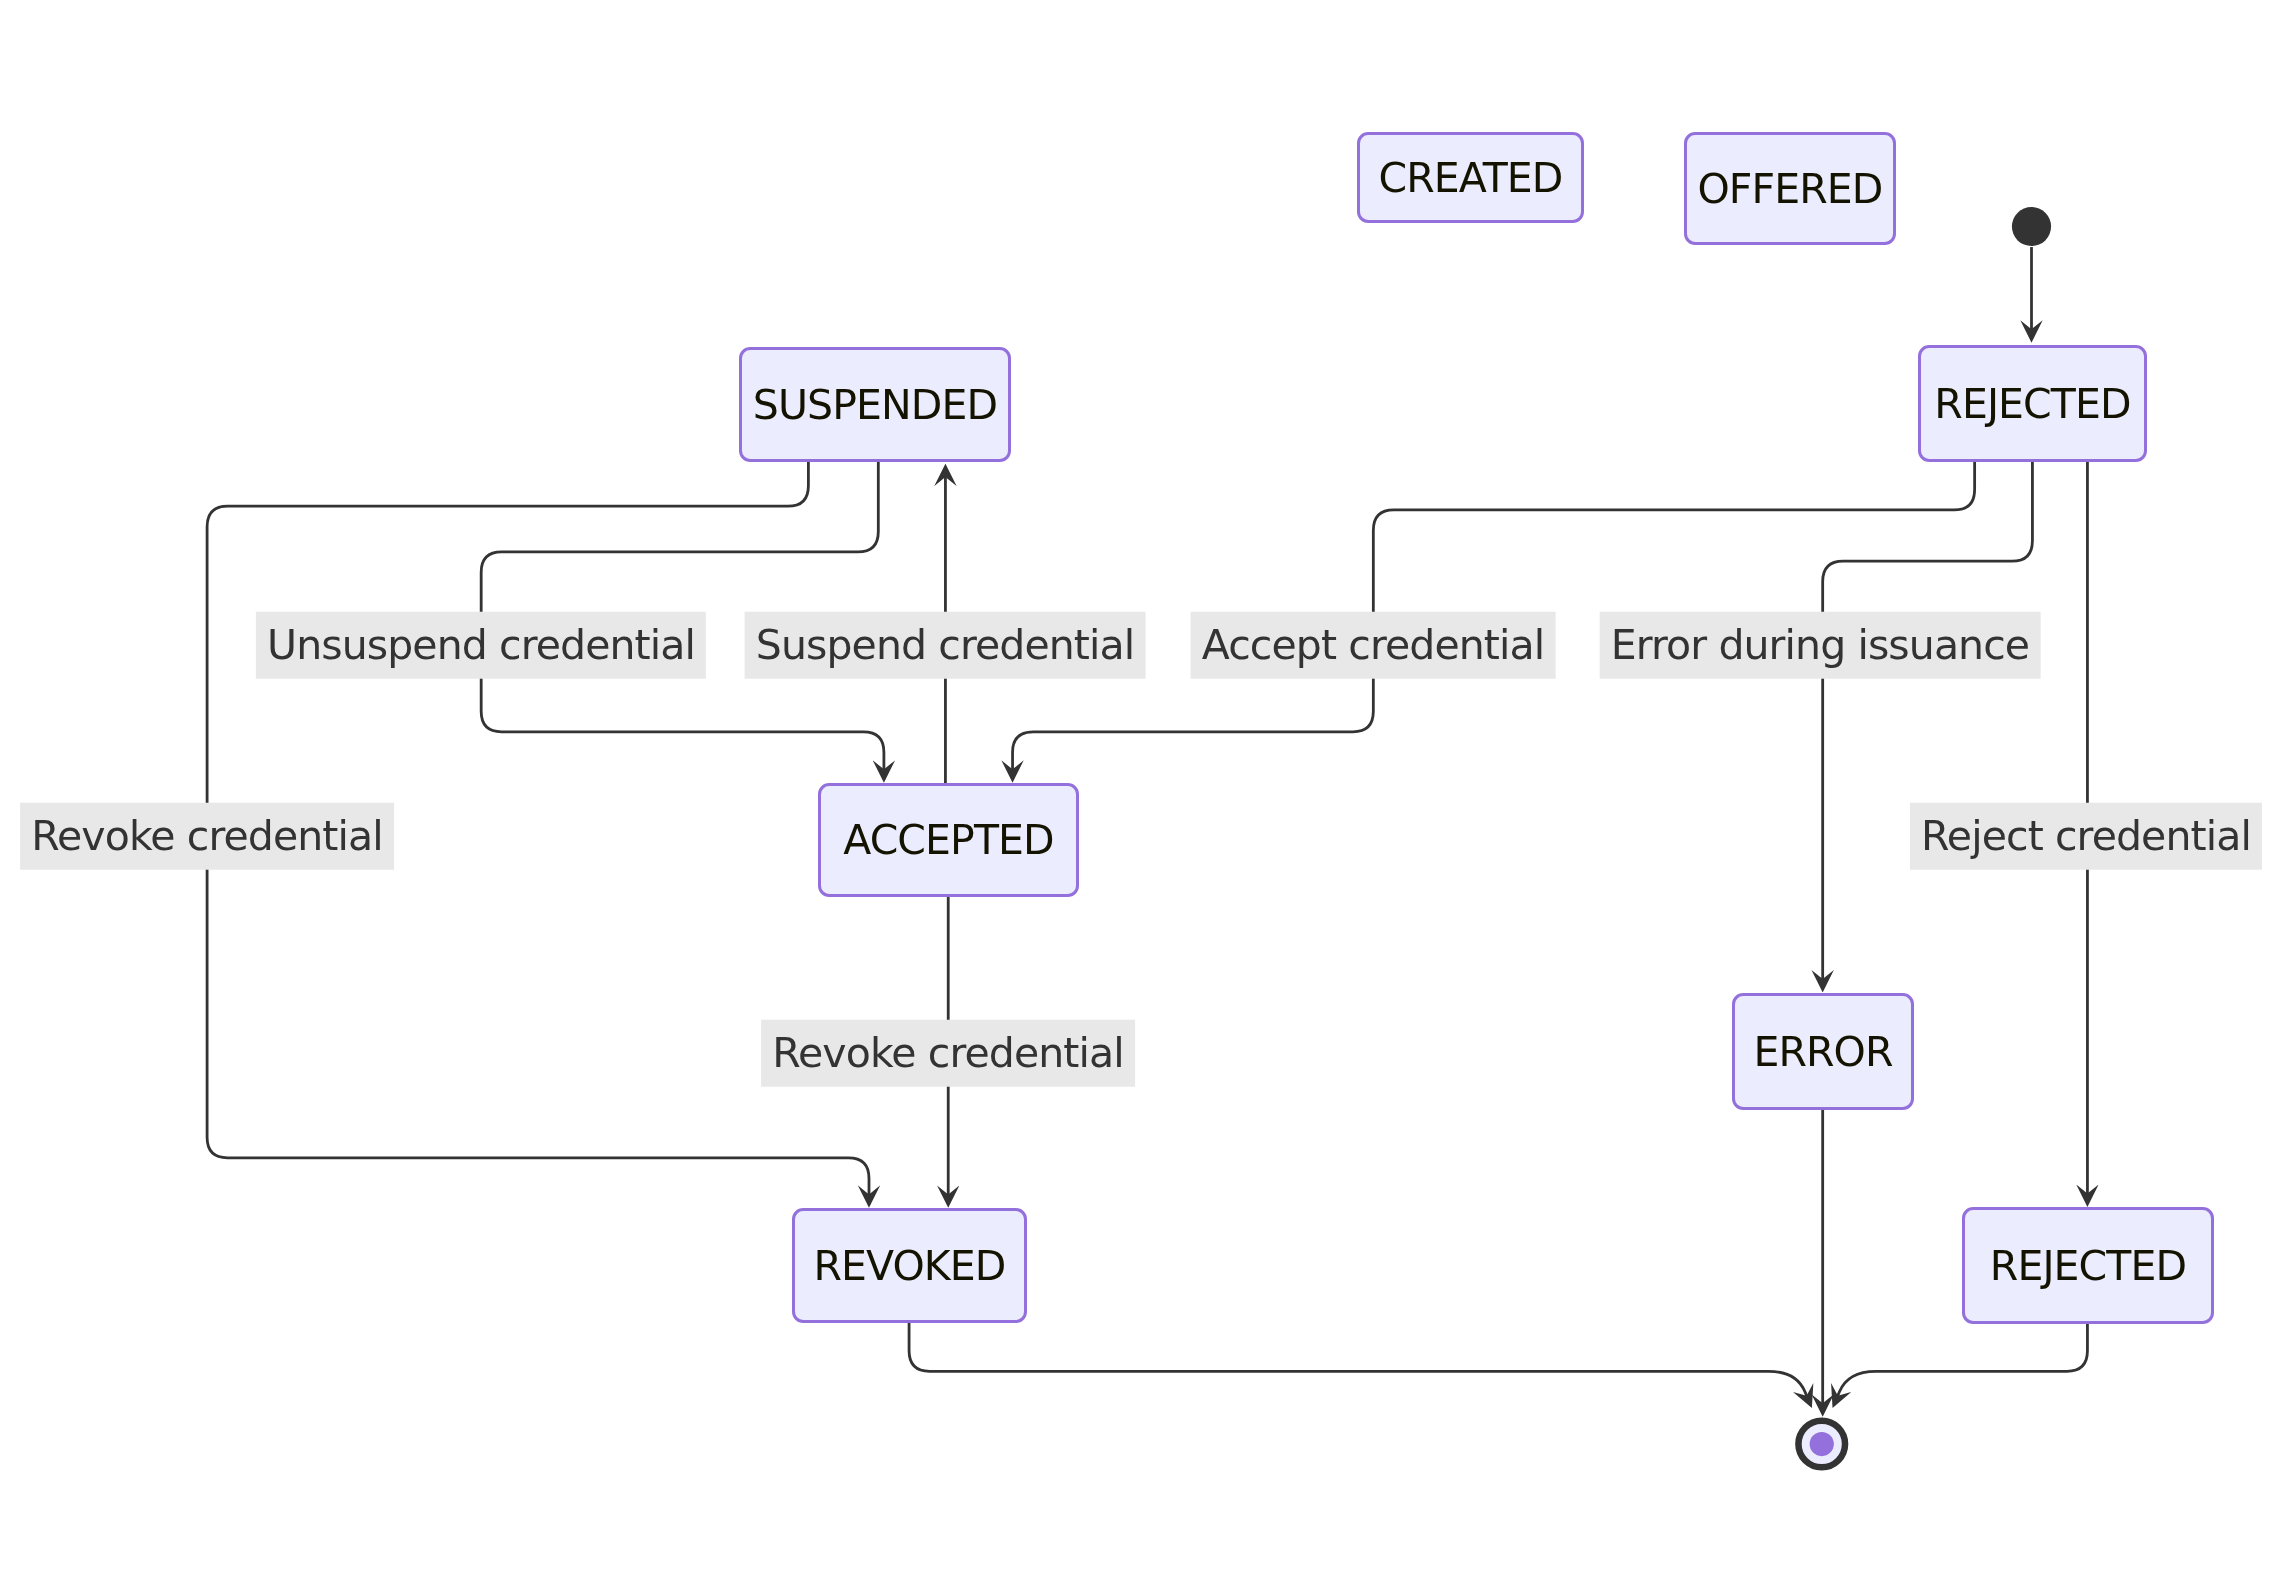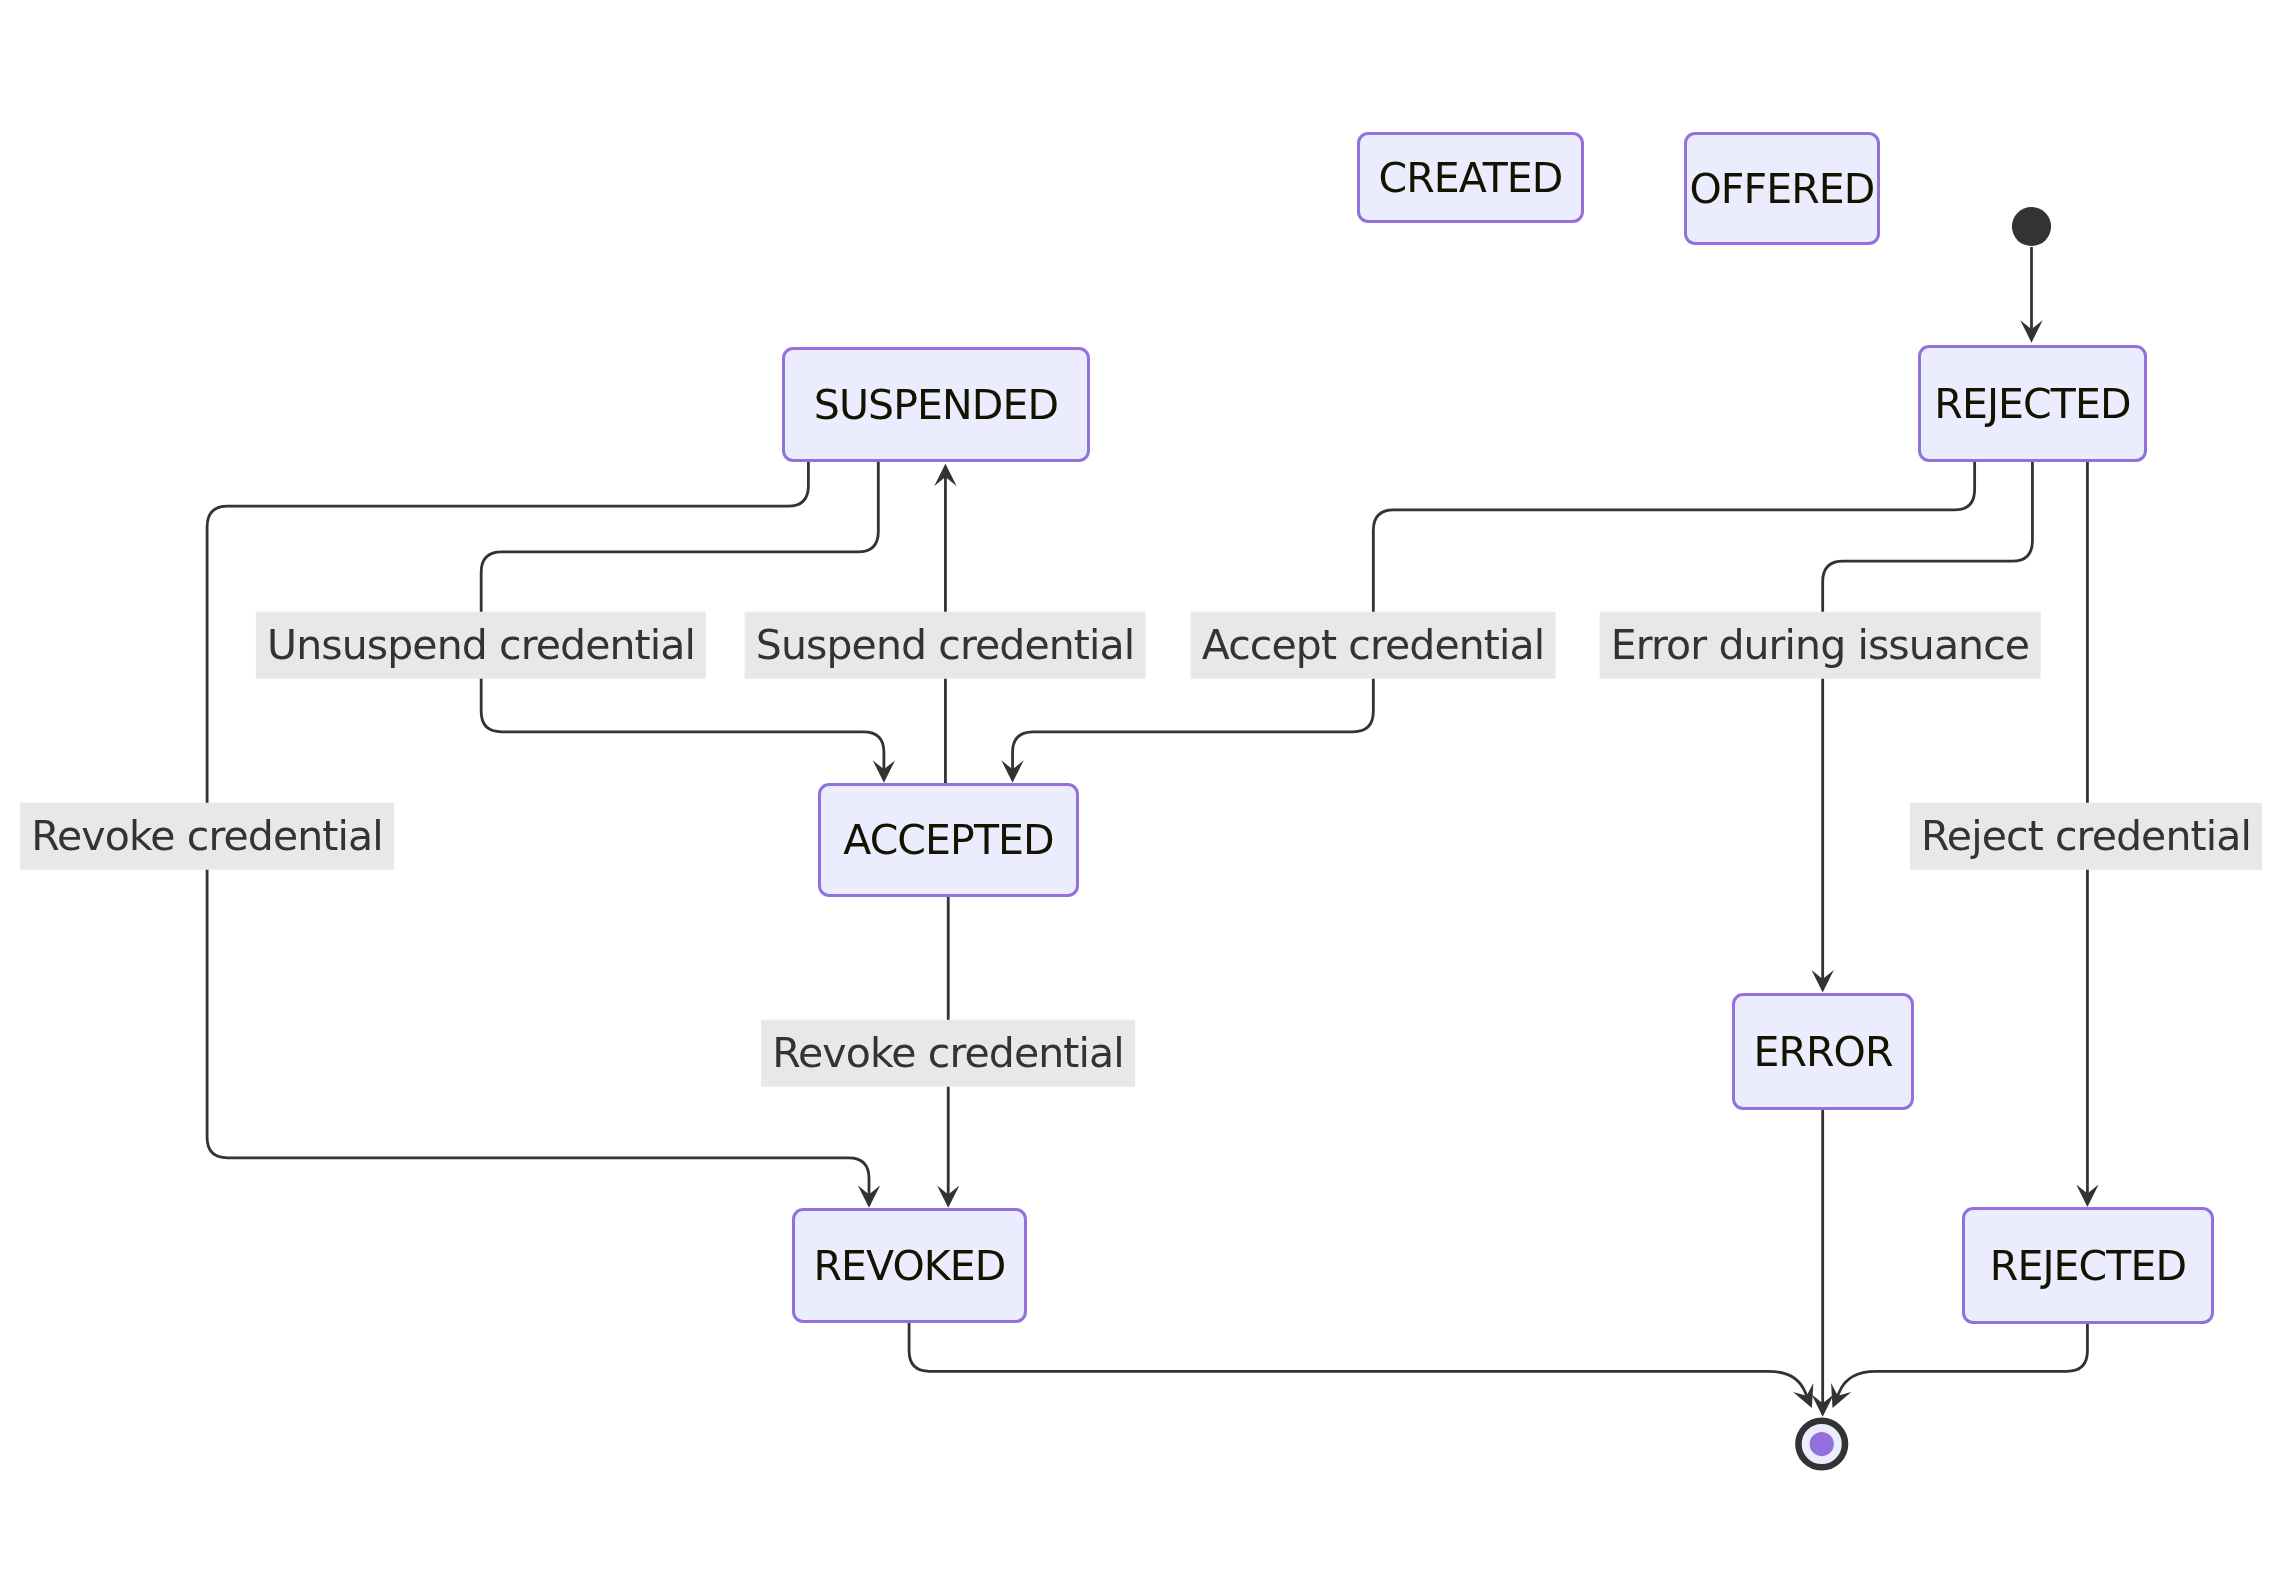--- a/index.html
+++ b/index.html
@@ -48,23 +48,23 @@
     color: #333333;
     font-size: 41px;
     letter-spacing: -0.9px;
     line-height: 1.35;
     padding: 5.6px 11.2px;
     white-space: nowrap;
     z-index: 3;
   }
   
   #node-created   { left: 1357px; top: 132px;  width: 227px; height: 91px; }
-  #node-offered   { left: 1684px; top: 132px;  width: 196px; height: 113px; }
+  #node-offered   { left: 1684px; top: 132px;  width: 212px; height: 113px; }
   #node-pending   { left: 1918px; top: 345px;  width: 229px; height: 117px; }
-  #node-suspended { left: 739px;  top: 347px;  width: 308px; height: 115px; margin-left: 43px; }
+  #node-suspended { left: 739px;  top: 347px;  width: 272px; height: 115px; }
   #node-accepted  { left: 818px;  top: 783px;  width: 261px; height: 114px; }
   #node-error     { left: 1732px; top: 993px; width: 182px; height: 117px; }
   #node-revoked   { left: 792px;  top: 1208px; width: 235px; height: 115px; }
   #node-rejected  { left: 1962px; top: 1207px; width: 252px; height: 117px; }
   
   #label-unsuspend   { left: 481px;  top: 645px;  }
   #label-suspend     { left: 945px; top: 645px;  }
   #label-accept      { left: 1373px; top: 645px;  }
   #label-error       { left: 1820px; top: 645px;  }
   #label-revoke-left { left: 207px;  top: 836px;  }

